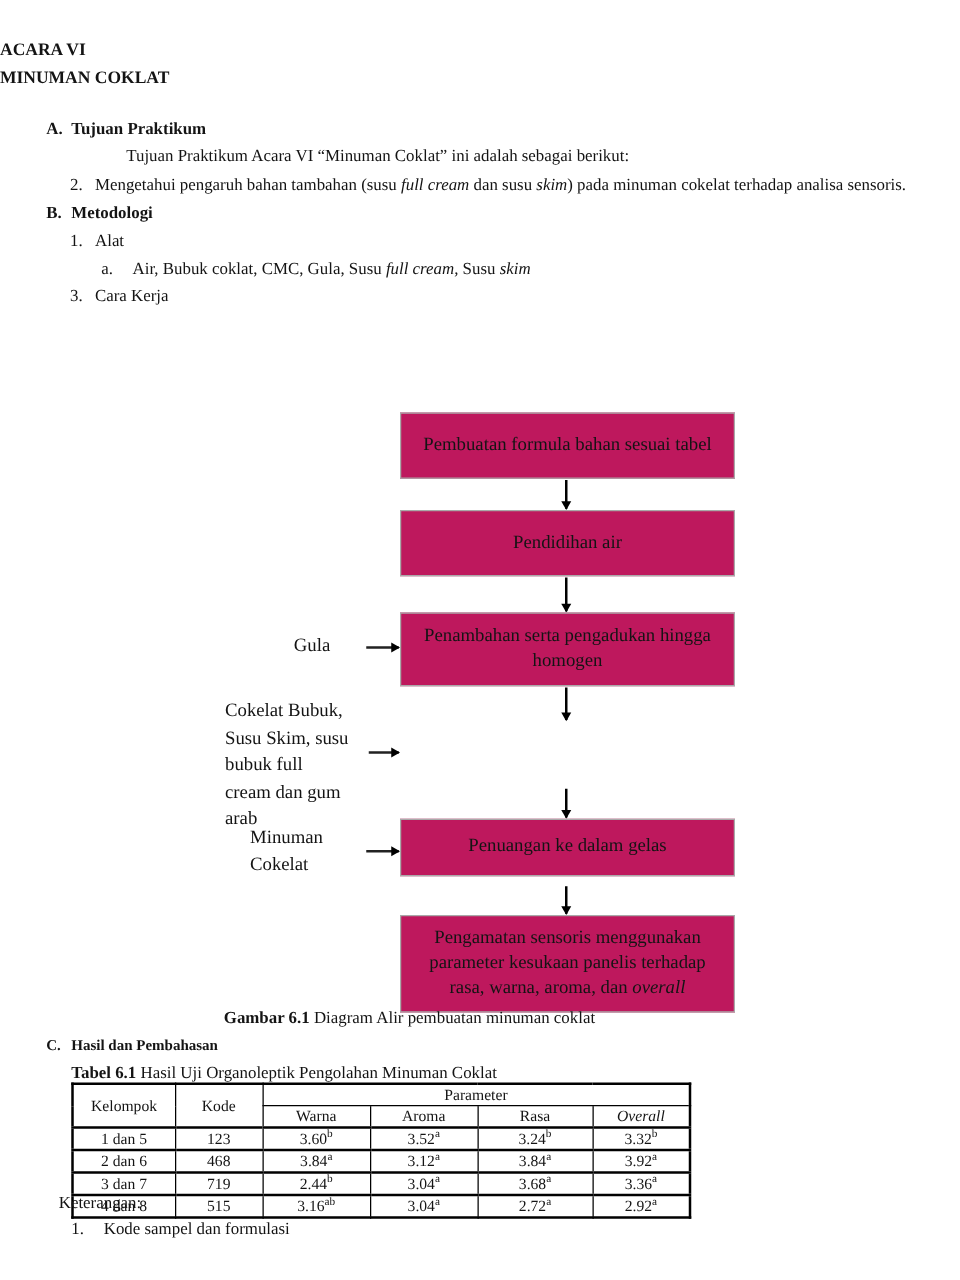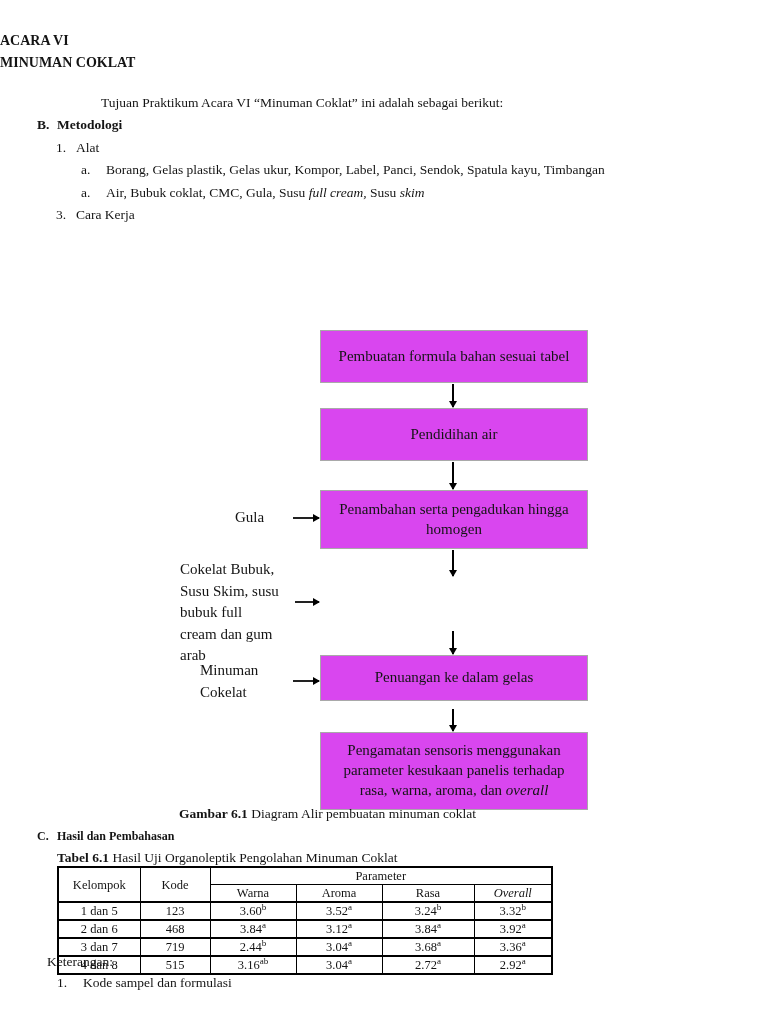--- a/index.html
+++ b/index.html
@@ -20,21 +20,21 @@
   .mk-a{width:20px;}
   .lvl1{padding-left:19px;}
   .lvl1 .mk{width:20px;}
   .lvl2{padding-left:44px;}
   .lvl2 .mk{width:25px;}
   .intro{padding-left:64px;}
   .b{font-weight:bold;}
   .i{font-style:italic;}
   
   .fbox{position:absolute;left:320px;width:268px;box-sizing:border-box;
-    border:1px solid #a9a9a9;background:#d946ef;
+    border:1px solid #a9a9a9;background:#be185d;
     display:flex;align-items:center;justify-content:center;text-align:center;
     font-size:15px;line-height:1.32;padding:3px 12px;}
   .arrow-v{position:absolute;left:452px;width:1.6px;background:#000;}
   .arrow-v::after{content:"";position:absolute;left:50%;bottom:-1px;
     transform:translateX(-50%);
     border-left:4.5px solid transparent;border-right:4.5px solid transparent;
     border-top:7.5px solid #000;}
   .arrow-h{position:absolute;height:1.5px;background:#222;}
   .arrow-h::after{content:"";position:absolute;right:-1px;top:50%;
     transform:translateY(-50%);
@@ -66,24 +66,25 @@
 <body>
 
 <div class="page">
 
   <div class="doc-header">
     <div>ACARA VI</div>
     <div>MINUMAN COKLAT</div>
   </div>
 
   <div class="textblock">
+    <div class="tline b"><span class="mk mk-a">A.</span><span>Tujuan Praktikum</span></div>
     <div class="tline intro">Tujuan Praktikum Acara VI “Minuman Coklat” ini adalah sebagai berikut:</div>
+    <div class="tline lvl1"><span class="mk">2.</span><span><span>Mengetahui pengaruh bahan tambahan (susu </span><span class="i">full cream</span><span> dan susu </span><span class="i">skim</span><span>) pada minuman cokelat terhadap analisa sensoris.</span></span></div>
     <div class="tline b"><span class="mk mk-a">B.</span><span>Metodologi</span></div>
     <div class="tline lvl1"><span class="mk">1.</span><span>Alat</span></div>
-    <div class="tline lvl2"><span class="mk">a.</span><span>Borang, Gelas plastik, Gelas ukur, Kompor, Label, Panci, Sendok, Spatula kayu, Timbangan</span></div>
     <div class="tline lvl2"><span class="mk">a.</span><span><span>Air, Bubuk coklat, CMC, Gula, Susu </span><span class="i">full cream,</span><span> Susu </span><span class="i">skim</span></span></div>
     <div class="tline lvl1"><span class="mk">3.</span><span>Cara Kerja</span></div>
   </div>
 
   <div class="fbox" style="top:330px;height:53px;">Pembuatan formula bahan sesuai tabel</div>
   <div class="arrow-v" style="top:384px;height:23px;"></div>
   <div class="fbox" style="top:408px;height:53px;text-align:center;">Pendidihan air</div>
   <div class="arrow-v" style="top:462px;height:27px;"></div>
   <div class="fbox" style="top:490px;height:59px;">Penambahan serta pengadukan hingga homogen</div>
   <div class="arrow-v" style="top:550px;height:26px;"></div>

